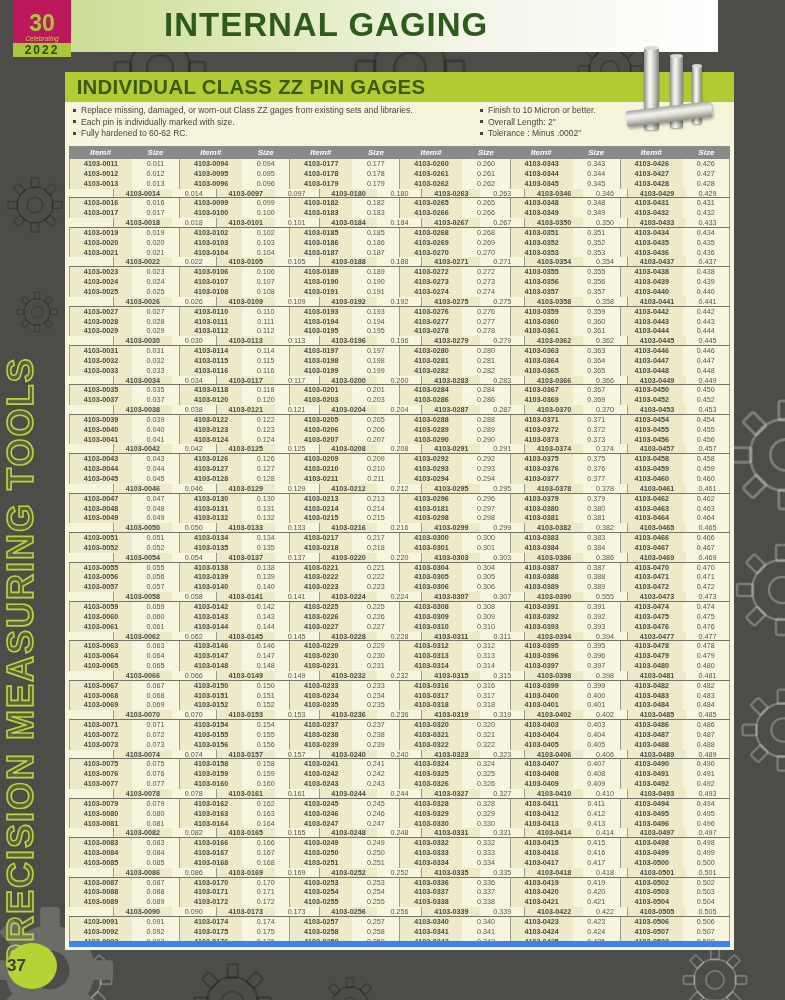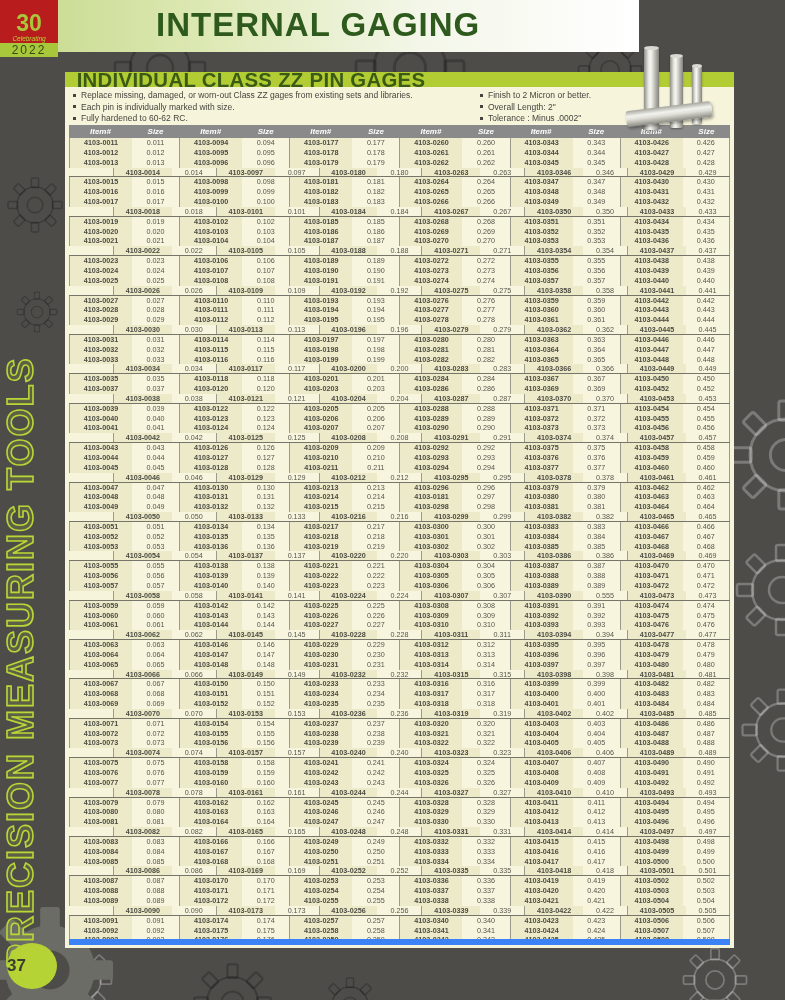--- a/index.html
+++ b/index.html
@@ -1,30 +1,30 @@
 <!DOCTYPE html>
 <html><head>
 <meta charset="utf-8">
 <style>
   html,body{margin:0;padding:0;background:#2e2d2b;}
   .page{position:relative;width:785px;height:1000px;background:#4e4c49;overflow:hidden;
         font-family:"Liberation Sans",sans-serif;}
 
   
-  .titlebar{position:absolute;top:0;left:8px;width:631px;height:52px;z-index:5;
+  .titlebar{position:absolute;top:0;left:16px;width:702px;height:52px;z-index:5;
     background:linear-gradient(90deg,#c6d98d 0%,#dcE8b2 30%,#f3f6e8 65%,#ffffff 100%);}
   .page-title{position:absolute;left:148px;top:6px;font-size:33px;font-weight:bold;
     color:#2e5a1d;letter-spacing:1px;white-space:nowrap;}
 
   
-  .logo{position:absolute;top:0;left:0;width:58px;height:57px;background:#b91c1c;z-index:6;
+  .logo{position:absolute;top:0;left:13px;width:58px;height:57px;background:#be185d;z-index:6;
     display:flex;flex-direction:column;justify-content:flex-end;}
   .logo-30{color:#a9c73b;font-size:23px;font-weight:bold;text-align:center;line-height:24px;}
   .logo-celebrating{color:#b8d637;font-size:6.5px;text-align:center;font-style:italic;line-height:8px;}
-  .logo-year{background:#a9c73b;color:#2f4a12;font-weight:normal;font-size:12px;
+  .logo-year{background:#a9c73b;color:#2f4a12;font-weight:bold;font-size:12px;
     text-align:center;line-height:14px;letter-spacing:2px;}
 
   
   .gear{position:absolute;fill:none;stroke-width:2.5;z-index:1;}
   .gear.dark{stroke:rgba(0,0,0,0.22);}
   .gear.light{stroke:rgba(255,255,255,0.26);}
   .gear.solid{stroke:none;z-index:2;}
 
   
   .sidebar-text{position:absolute;left:0px;top:378px;height:590px;width:52px;z-index:3;
@@ -33,35 +33,35 @@
     color:rgba(184,214,55,0.15);-webkit-text-stroke:1.6px #b8d637;}
 
   
   .page-badge{position:absolute;left:7px;top:943px;width:50px;height:46px;background:#b5d334;
     border-radius:50%;display:flex;align-items:center;z-index:7;
     font-size:17px;font-weight:bold;color:#3c3c33;}
 
   
   .content{position:absolute;left:65px;top:72px;width:669px;background:#f7f4dc;z-index:4;
     padding-bottom:3px;}
-  .banner{height:15px;background:#b2cc33;display:flex;align-items:center;}
+  .banner{height:30px;background:#b2cc33;display:flex;align-items:center;}
   .banner-title{font-size:21px;font-weight:bold;color:#3a5a16;padding-left:12px;
     transform:scaleX(0.97);transform-origin:left center;white-space:nowrap;letter-spacing:0.3px;}
   .info{position:relative;height:38px;padding-left:16px;}
   .bullets{position:absolute;top:3px;margin:0;padding:0;list-style:none;
     font-size:8.5px;color:#45453d;line-height:11.5px;}
   .bullets.left{left:8px;}
   .bullets.right{left:415px;}
   .bullets li{white-space:nowrap;}
   .bullets li::before{content:"";display:inline-block;width:3px;height:3px;background:#45453d;
     margin:0 5px 1px 0;vertical-align:middle;}
 
   
   .gage-table{margin:0 4px;}
-  .thead{display:flex;height:13px;background:#8a8a8a;}
+  .thead{display:flex;height:13px;background:#8a8a8a;margin-top:6px;}
   .th{color:#ffffff;font-style:italic;font-weight:bold;font-size:8px;
     display:flex;align-items:center;justify-content:center;}
   .th.item{width:63px;}
   .th.size{width:47.2px;}
   .tbody{}
   .row{display:flex;height:9.85px;box-sizing:border-box;}
   .row.grp{border-bottom:1px solid #75756a;padding-left:44px;}
   .row:last-child{border-bottom:6px solid #3b82f6;}
   .cell{box-sizing:border-box;font-size:7.2px;line-height:9.6px;text-align:center;
     overflow:hidden;white-space:nowrap;}
@@ -181,21 +181,21 @@
       <span class="banner-title">INDIVIDUAL CLASS ZZ PIN GAGES</span>
     </div>
 
     <div class="info">
       <ul class="bullets left">
         <li>Replace missing, damaged, or worn-out Class ZZ gages from existing sets and libraries.</li>
         <li>Each pin is individually marked with size.</li>
         <li>Fully hardened to 60-62 RC.</li>
       </ul>
       <ul class="bullets right">
-        <li>Finish to 2 Micron or better.</li>
+        <li>Finish to 10 Micron or better.</li>
         <li>Overall Length: 2"</li>
         <li>Tolerance : Minus .0002"</li>
       </ul>
     </div>
 
     <div class="gage-table">
       <div class="thead">
           <div class="th item">Item#</div>
           <div class="th size">Size</div>
           <div class="th item">Item#</div>
@@ -260,34 +260,20 @@
             <div class="cell item">4103-0180</div>
             <div class="cell size">0.180</div>
             <div class="cell item">4103-0263</div>
             <div class="cell size">0.263</div>
             <div class="cell item">4103-0346</div>
             <div class="cell size">0.346</div>
             <div class="cell item">4103-0429</div>
             <div class="cell size">0.429</div>
           </div>
           <div class="row">
-            <div class="cell item">4103-0015</div>
-            <div class="cell size">0.015</div>
-            <div class="cell item">4103-0098</div>
-            <div class="cell size">0.098</div>
-            <div class="cell item">4103-0181</div>
-            <div class="cell size">0.181</div>
-            <div class="cell item">4103-0264</div>
-            <div class="cell size">0.264</div>
-            <div class="cell item">4103-0347</div>
-            <div class="cell size">0.347</div>
-            <div class="cell item">4103-0430</div>
-            <div class="cell size">0.430</div>
-          </div>
-          <div class="row">
             <div class="cell item">4103-0016</div>
             <div class="cell size">0.016</div>
             <div class="cell item">4103-0099</div>
             <div class="cell size">0.099</div>
             <div class="cell item">4103-0182</div>
             <div class="cell size">0.182</div>
             <div class="cell item">4103-0265</div>
             <div class="cell size">0.265</div>
             <div class="cell item">4103-0348</div>
             <div class="cell size">0.348</div>
@@ -777,34 +763,20 @@
             <div class="cell size">0.135</div>
             <div class="cell item">4103-0218</div>
             <div class="cell size">0.218</div>
             <div class="cell item">4103-0301</div>
             <div class="cell size">0.301</div>
             <div class="cell item">4103-0384</div>
             <div class="cell size">0.384</div>
             <div class="cell item">4103-0467</div>
             <div class="cell size">0.467</div>
           </div>
-          <div class="row">
-            <div class="cell item">4103-0053</div>
-            <div class="cell size">0.053</div>
-            <div class="cell item">4103-0136</div>
-            <div class="cell size">0.136</div>
-            <div class="cell item">4103-0219</div>
-            <div class="cell size">0.219</div>
-            <div class="cell item">4103-0302</div>
-            <div class="cell size">0.302</div>
-            <div class="cell item">4103-0385</div>
-            <div class="cell size">0.385</div>
-            <div class="cell item">4103-0468</div>
-            <div class="cell size">0.468</div>
-          </div>
           <div class="row grp">
             <div class="cell item">4103-0054</div>
             <div class="cell size">0.054</div>
             <div class="cell item">4103-0137</div>
             <div class="cell size">0.137</div>
             <div class="cell item">4103-0220</div>
             <div class="cell size">0.220</div>
             <div class="cell item">4103-0303</div>
             <div class="cell size">0.303</div>
             <div class="cell item">4103-0386</div>

